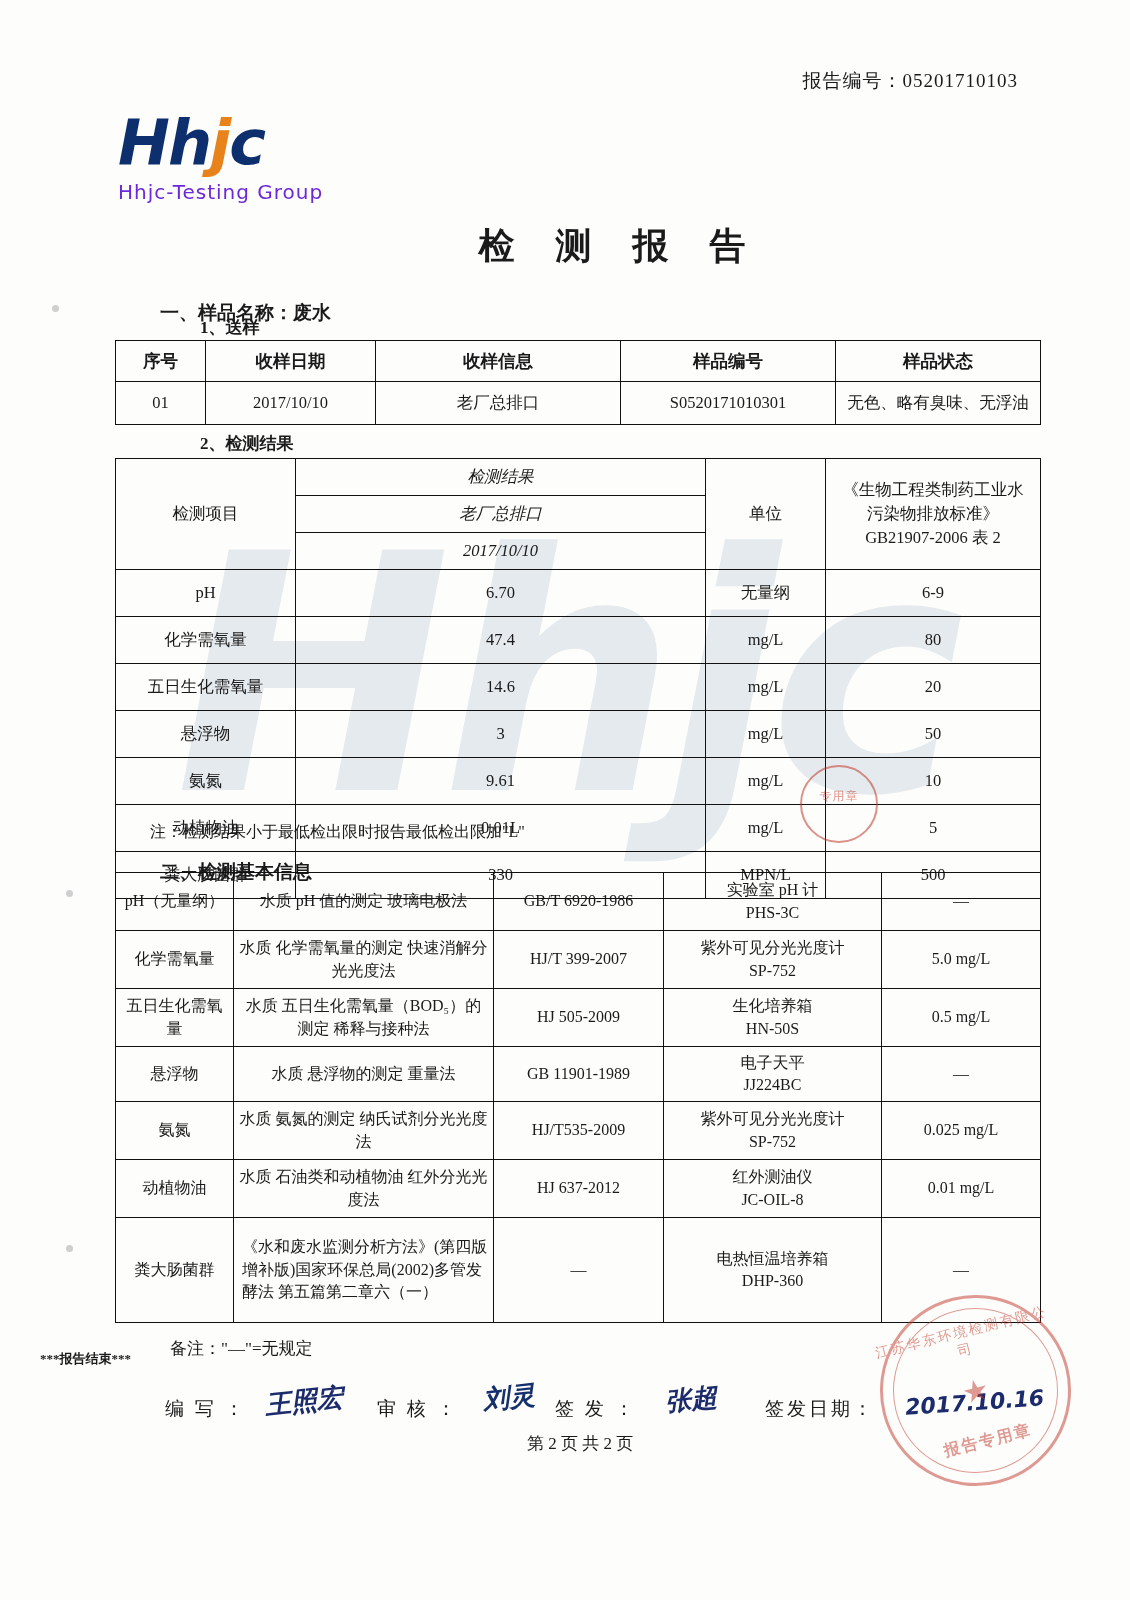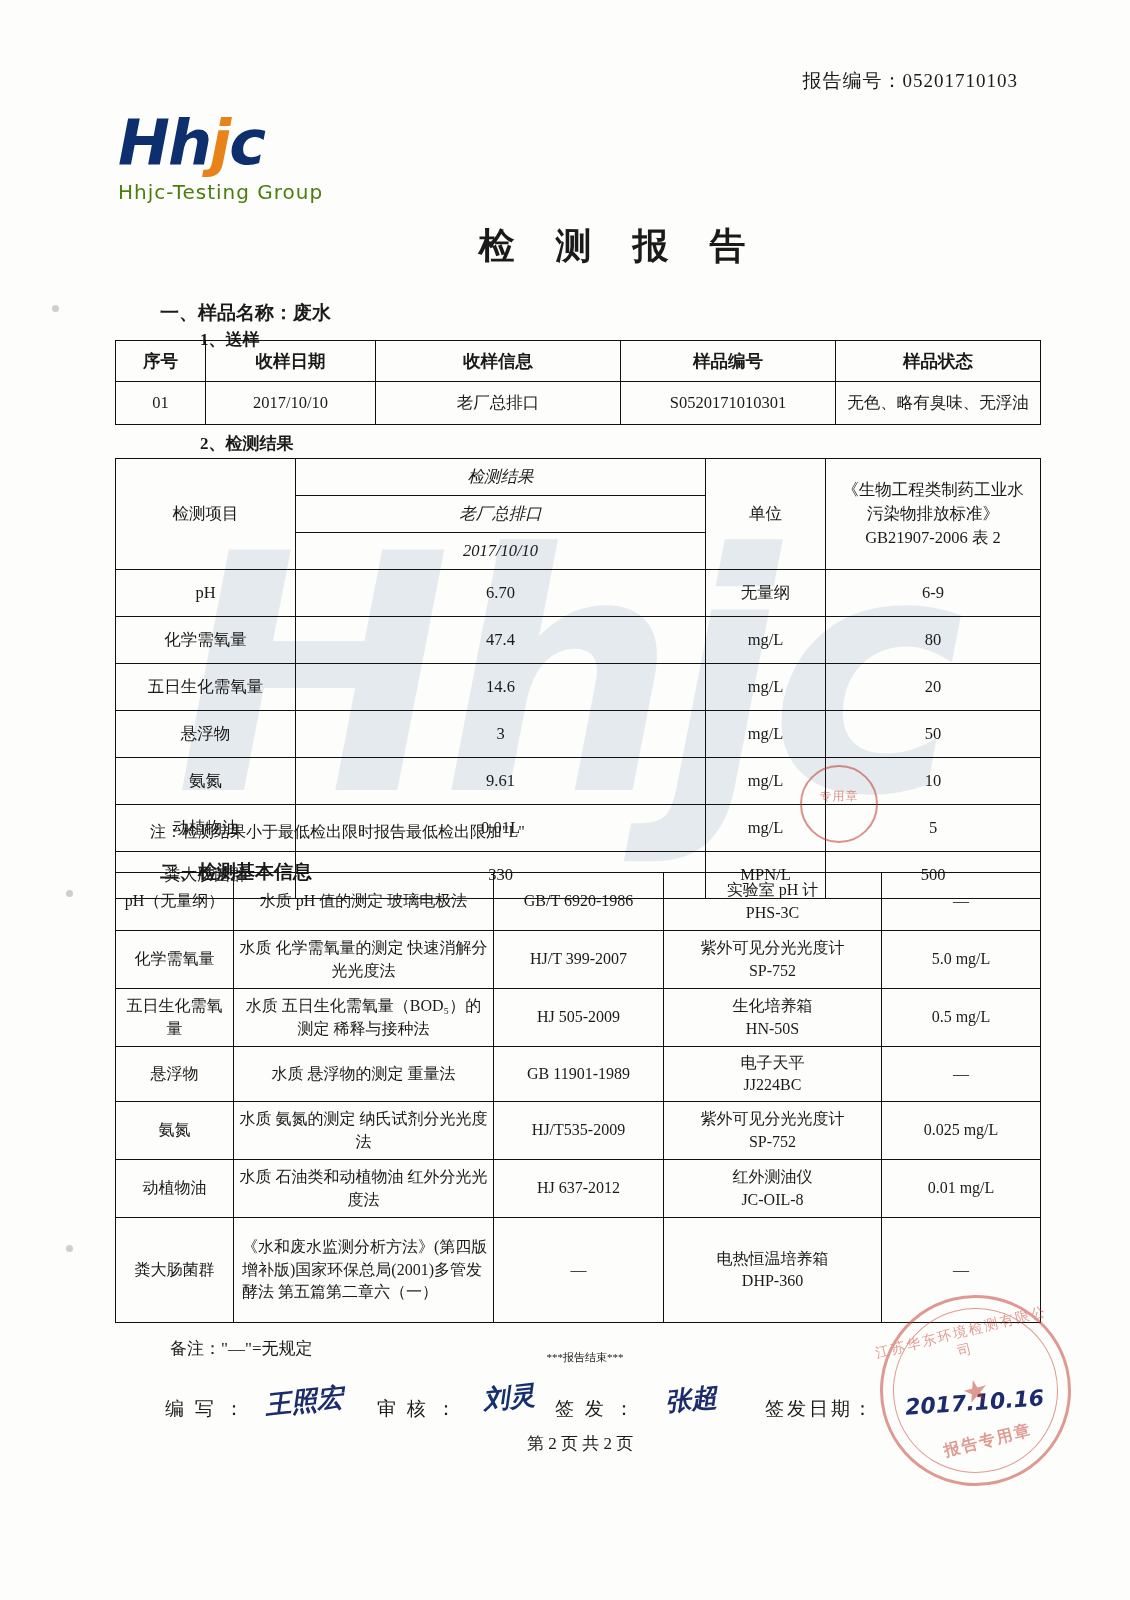--- a/index.html
+++ b/index.html
@@ -61,21 +61,21 @@
     letter-spacing: -2px;
     line-height: 1;
   }
   .logo-main .h1 { color: #0e2f6e; }
   .logo-main .h2 { color: #0e2f6e; }
   .logo-main .j  { color: #e8821a; }
   .logo-main .c  { color: #0e2f6e; }
   .logo-sub {
     font-family: "DejaVu Sans", sans-serif;
     font-size: 20px;
-    color: #4d7c0f;
+    color: #6d28d9;
     letter-spacing: 1px;
     margin-top: 6px;
   }
 
   
   .doc-title {
     position: absolute;
     left: 0;
     right: 0;
     top: 222px;
@@ -146,23 +146,23 @@
   .remark {
     position: absolute;
     left: 170px;
     top: 1337px;
     font-size: 17px;
   }
   .end-mark {
     position: absolute;
     left: 0; right: 0;
     top: 1350px;
-    text-align: center;
-    font-size: 11px;
+    font-size: 13px;
     padding-left: 40px;
+    font-weight: bold;
   }
   .sign-row {
     position: absolute;
     left: 165px;
     top: 1390px;
     width: 840px;
     height: 36px;
     font-size: 19px;
   }
   .sign-row span.lbl {
@@ -279,21 +279,21 @@
   </div>
 
   <div class="logo-block">
     <div class="logo-main"><span class="h1">H</span><span class="h2">h</span><span class="j">j</span><span class="c">c</span></div>
     <div class="logo-sub">Hhjc-Testing Group</div>
   </div>
 
   <div class="doc-title">检 测 报 告</div>
 
   <div class="h-sec" style="left:160px; top:288px;">一、样品名称：废水</div>
-  <div class="h-sub" style="left:200px; top:316px;margin-top:12px;">1、送样</div>
+  <div class="h-sub" style="left:200px; top:316px;">1、送样</div>
 
   <table id="t-sample">
     <colgroup>
       <col style="width:90px">
         <col style="width:170px">
         <col style="width:245px">
         <col style="width:215px">
         <col style="width:205px">
     </colgroup>
     <tbody>
@@ -460,21 +460,21 @@
         <td>HJ 637-2012</td>
         <td>
           <div>红外测油仪</div>
           <div>JC-OIL-8</div>
         </td>
         <td>0.01 mg/L</td>
       </tr>
 
       <tr style="height:105px;">
         <td>粪大肠菌群</td>
-        <td style="text-align:left; padding-left:8px;">《水和废水监测分析方法》(第四版增补版)国家环保总局(2001)多管发酵法 第五篇第二章六（一）</td>
+        <td style="text-align:left; padding-left:8px;">《水和废水监测分析方法》(第四版增补版)国家环保总局(2002)多管发酵法 第五篇第二章六（一）</td>
         <td>—</td>
         <td>
           <div>电热恒温培养箱</div>
           <div>DHP-360</div>
         </td>
         <td>—</td>
       </tr>
     </tbody>
   </table>
 

